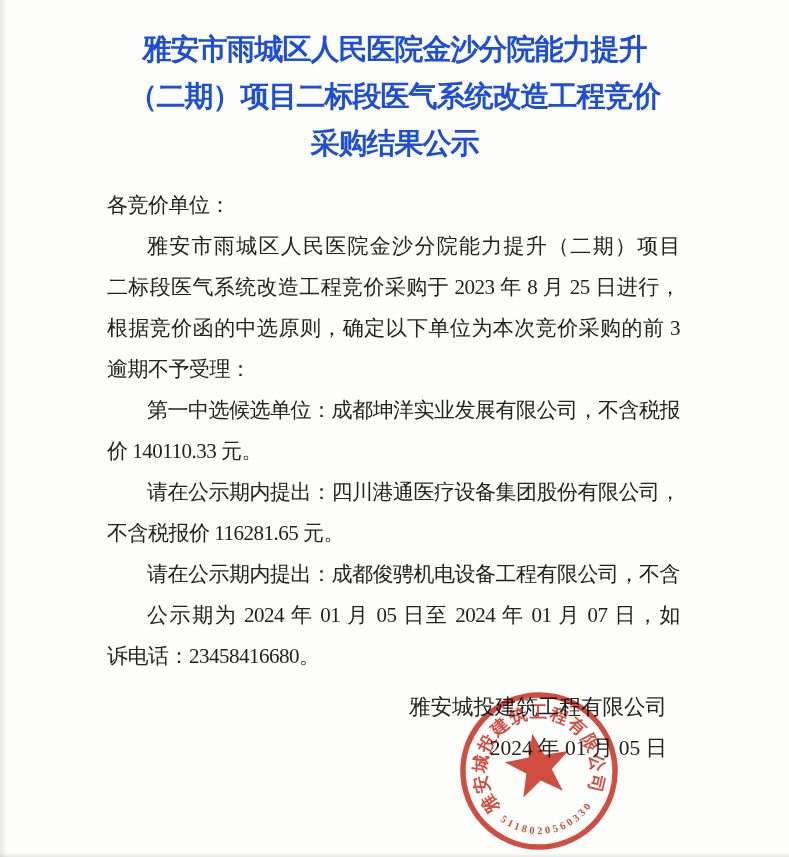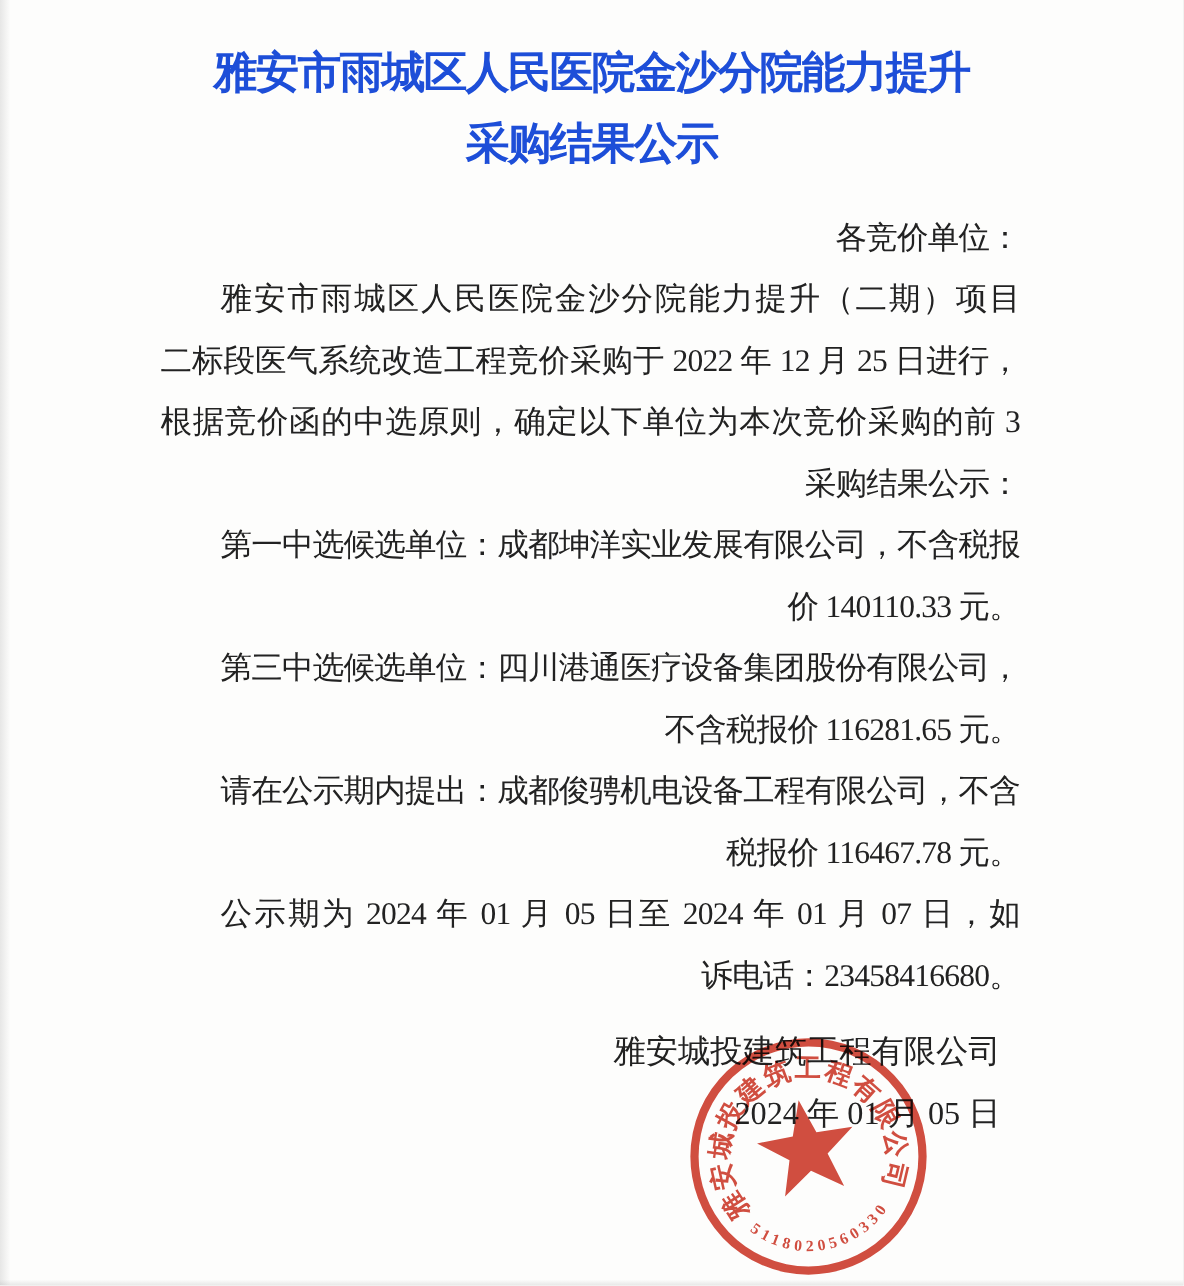--- a/index.html
+++ b/index.html
@@ -33,21 +33,21 @@
     letter-spacing:-1px;
     color:#1d4ed8;
   }
   .body{
     margin:18px 109px 0 107px; 
     font-size:21px;
     line-height:41px;
     letter-spacing:-0.5px;
     color:#222;
   }
-  .line{white-space:nowrap;text-align:right;}
+  .line{white-space:nowrap;}
   .jf{
     white-space:normal;
     text-align:justify;
     text-align-last:justify;
     text-justify:inter-character;
     overflow:hidden;
     height:41px;
   }
   .ind{padding-left:40px;}
   .jf.ind{padding-left:0;text-indent:40px;}
@@ -69,35 +69,35 @@
   }
   .seal text{font-family:"Liberation Serif", serif;font-weight:bold;}
 </style>
 </head>
 <body>
 
 <div class="page">
 
   <div class="title">
     <div>雅安市雨城区人民医院金沙分院能力提升</div>
+    <div>（二期）项目二标段医气系统改造工程竞价</div>
     <div>采购结果公示</div>
   </div>
 
   <div class="body">
     <div class="line">各竞价单位：</div>
     <div class="line jf ind">雅安市雨城区人民医院金沙分院能力提升（二期）项目</div>
-    <div class="line jf">二标段医气系统改造工程竞价采购于 2022 年 12 月 25 日进行，</div>
+    <div class="line jf">二标段医气系统改造工程竞价采购于 2023 年 8 月 25 日进行，</div>
     <div class="line jf">根据竞价函的中选原则，确定以下单位为本次竞价采购的前 3</div>
-    <div class="line">采购结果公示：</div>
+    <div class="line">逾期不予受理：</div>
     <div class="line jf ind">第一中选候选单位：成都坤洋实业发展有限公司，不含税报</div>
     <div class="line">价 140110.33 元。</div>
-    <div class="line jf ind">第三中选候选单位：四川港通医疗设备集团股份有限公司，</div>
+    <div class="line jf ind">请在公示期内提出：四川港通医疗设备集团股份有限公司，</div>
     <div class="line">不含税报价 116281.65 元。</div>
     <div class="line jf ind">请在公示期内提出：成都俊骋机电设备工程有限公司，不含</div>
-    <div class="line">税报价 116467.78 元。</div>
     <div class="line jf ind">公示期为 2024 年 01 月 05 日至 2024 年 01 月 07 日，如</div>
     <div class="line">诉电话：23458416680。</div>
   </div>
 
   <div class="sig">
     <div>雅安城投建筑工程有限公司</div>
     <div>2024 年 01 月 05 日</div>
   </div>
 
   <svg class="seal" viewBox="0 0 178 178" aria-hidden="true">

